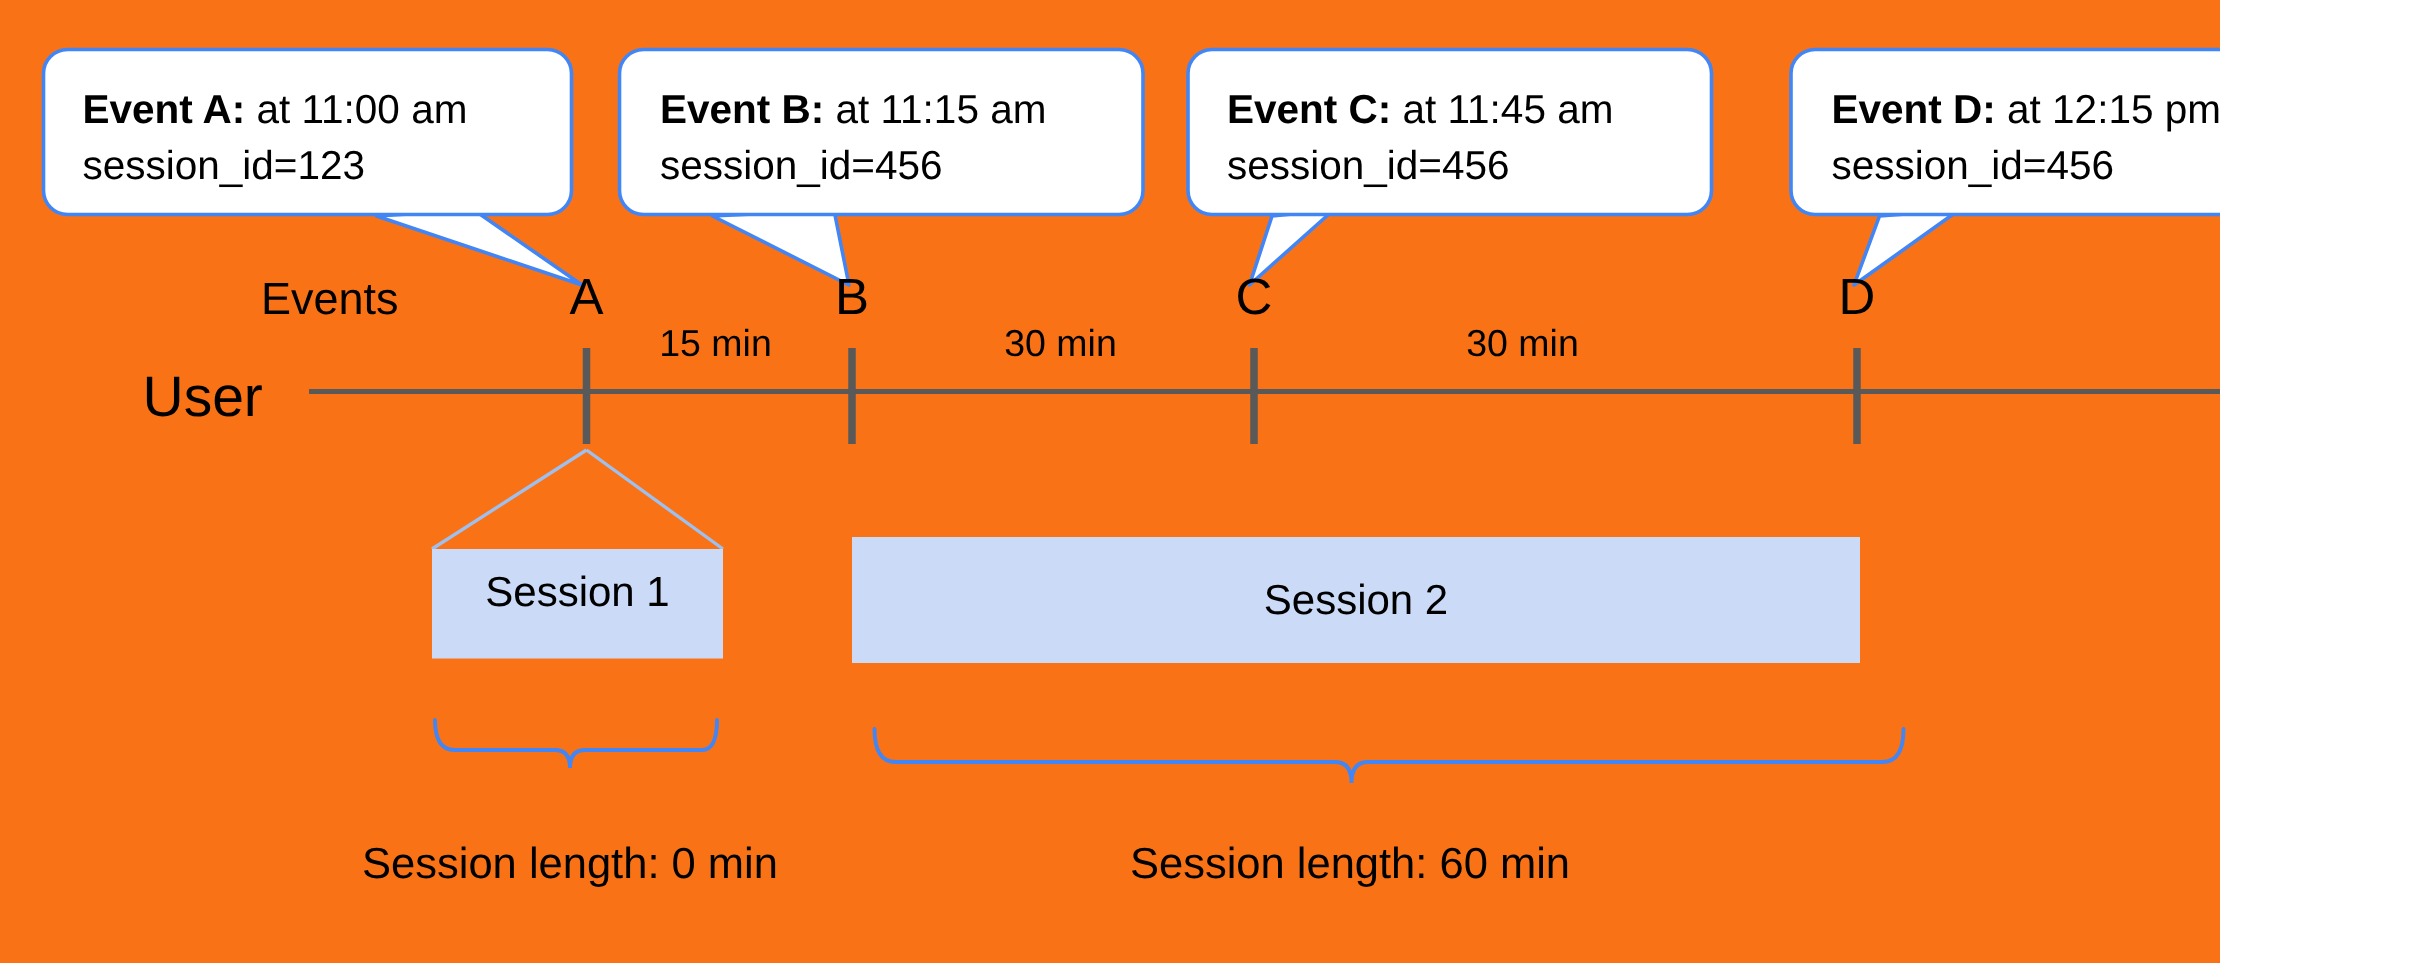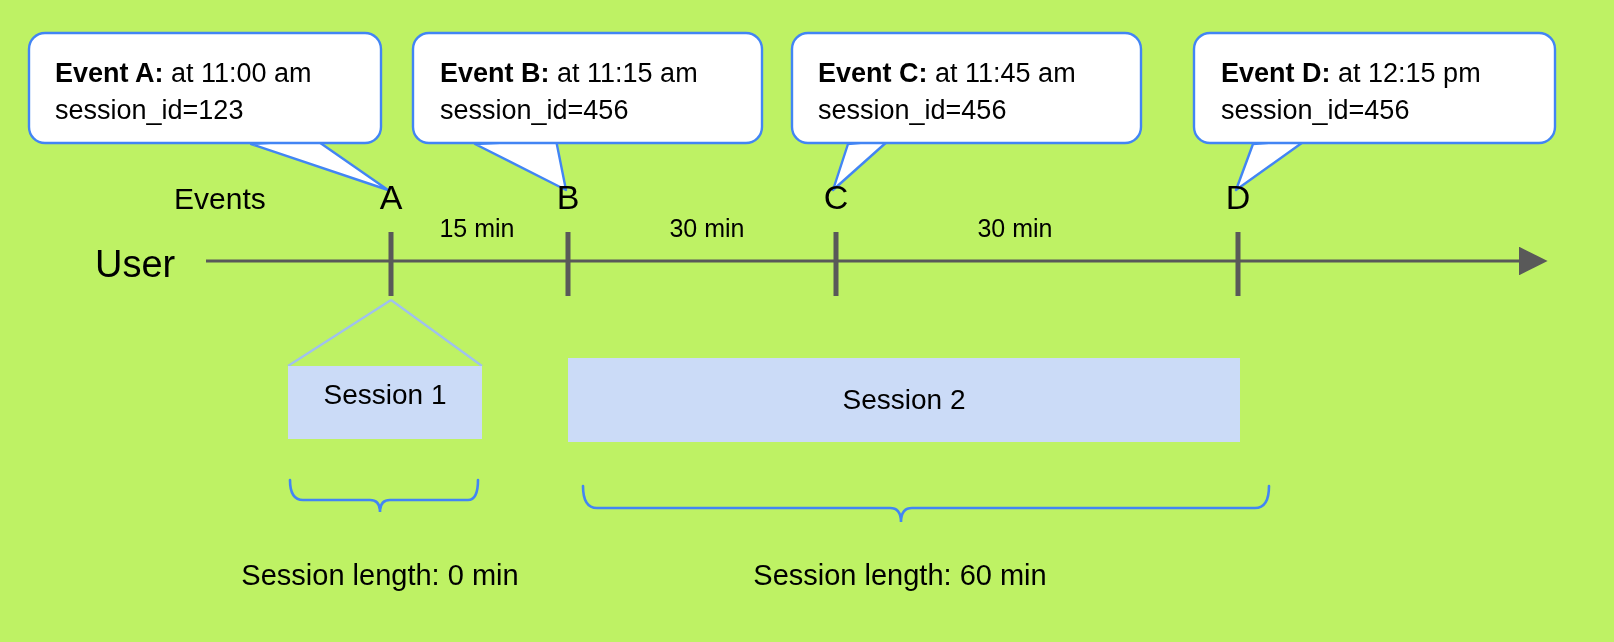--- a/index.html
+++ b/index.html
@@ -2,23 +2,23 @@
 <html><head>
 <meta charset="utf-8">
 <style>
   html, body {
     margin: 0;
     padding: 0;
     background: #ffffff;
   }
   #canvas {
     position: relative;
-    width: 1614px;
+    width: 1480px;
     height: 642px;
-    background: #bef264;
+    background: #f97316;
     font-family: "Liberation Sans", sans-serif;
     overflow: hidden;
   }
   svg.layer {
     position: absolute;
     top: 0;
     left: 0;
     width: 1614px;
     height: 642px;
   }

